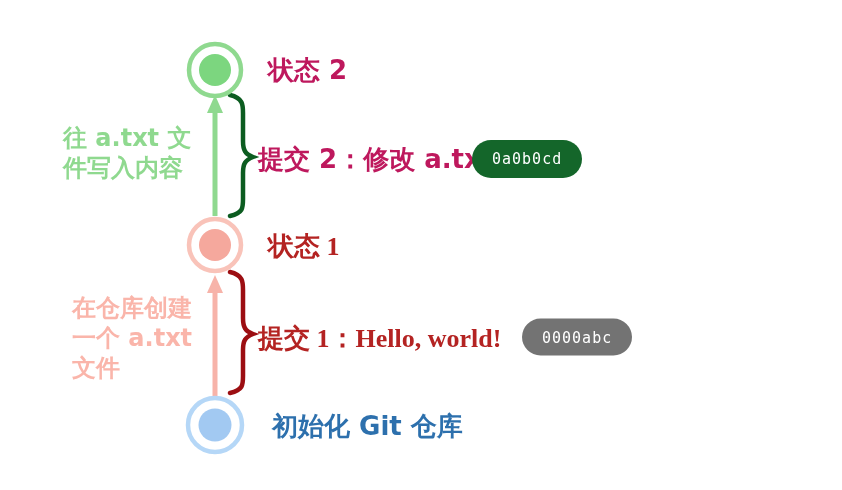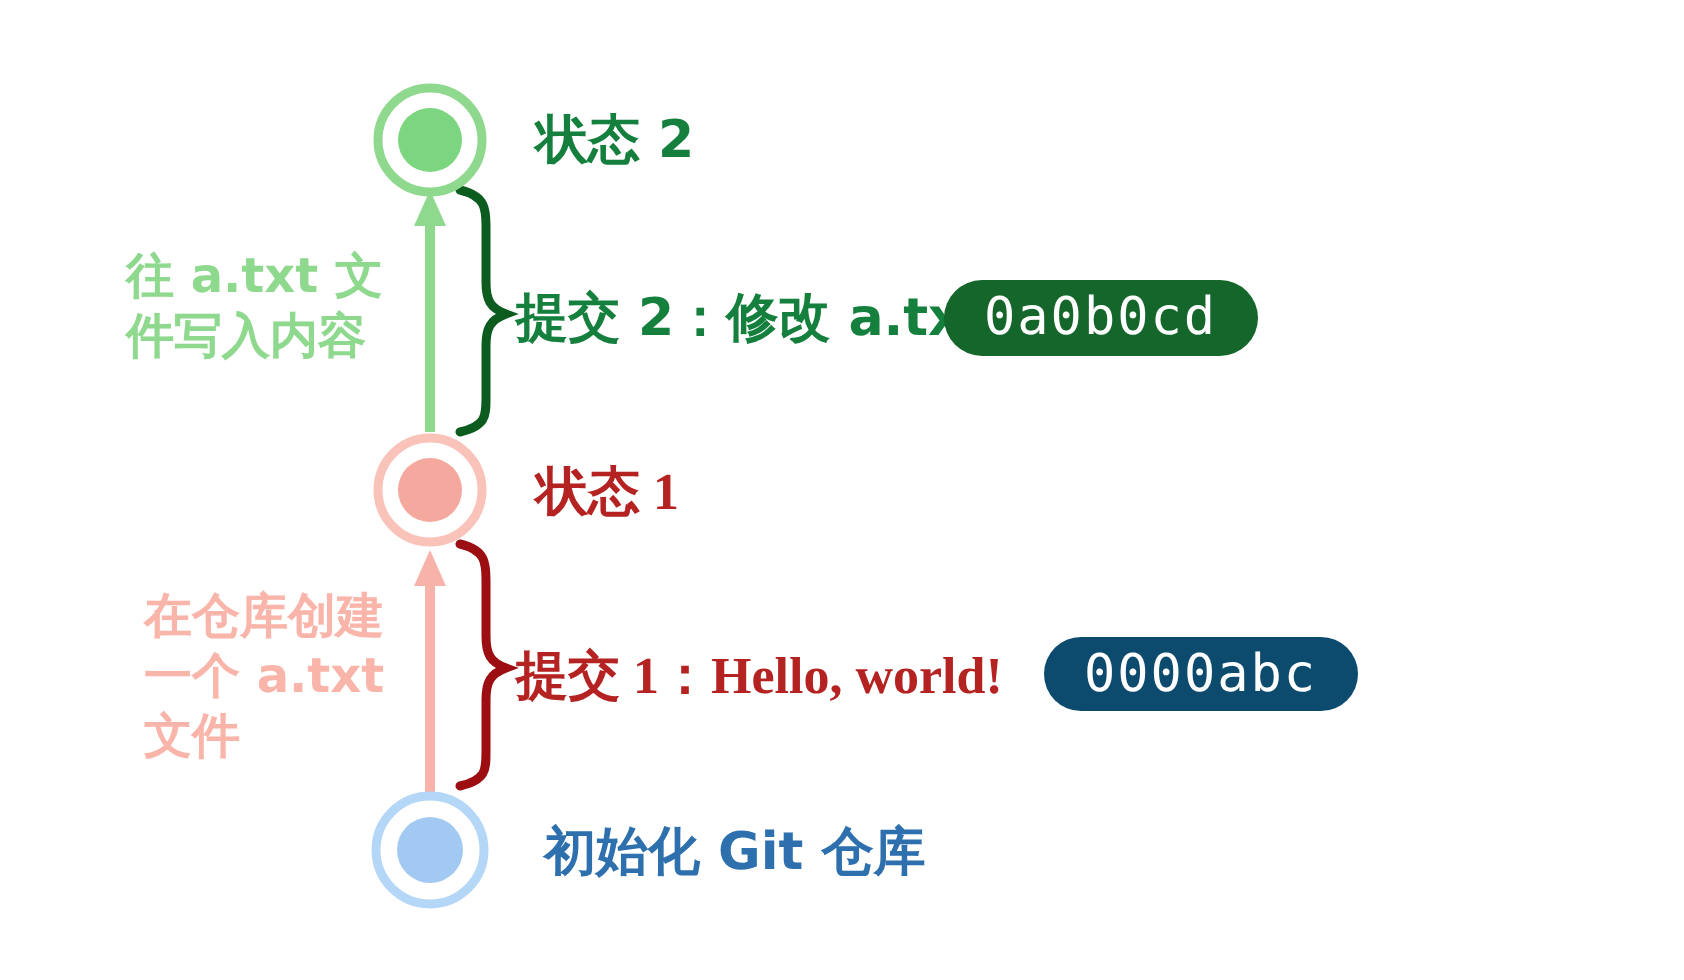--- a/index.html
+++ b/index.html
@@ -12,40 +12,40 @@
   }
   .canvas svg{position:absolute;left:0;top:0;}
 
   .label{
     position:absolute;
     font-weight:600;
     font-size:26px;
     white-space:nowrap;
     transform:translateY(-50%);
   }
-  .label.green{color:#15803d;}
+  .label.green{color:#be185d;}
   .label.red{color:#b42322;font-family:Liberation Serif, serif;}
   .label.blue{color:#2d70ad;}
 
   .badge{
     position:absolute;
     transform:translateY(-50%);
     height:37px;
     border-radius:19px;
     display:flex;align-items:center;
     padding:0 20px;
     color:#ffffff;
     font-family:"DejaVu Sans Mono","Liberation Mono",monospace;
-    font-size:26px;
+    font-size:15px;
     font-weight:500;
     letter-spacing:1px;
     white-space:nowrap;
   }
   .badge.green-bg{background:#14662a;}
-  .badge.red-bg{background:#0c4a6e;}
+  .badge.red-bg{background:#737373;}
 
   .annotation{
     position:absolute;
     font-size:24px;
     font-weight:600;
     line-height:30px;
     white-space:pre-line;
   }
   .annotation.green-light{color:#8fd98f;}
   .annotation.pink-light{color:#fab5aa;}

